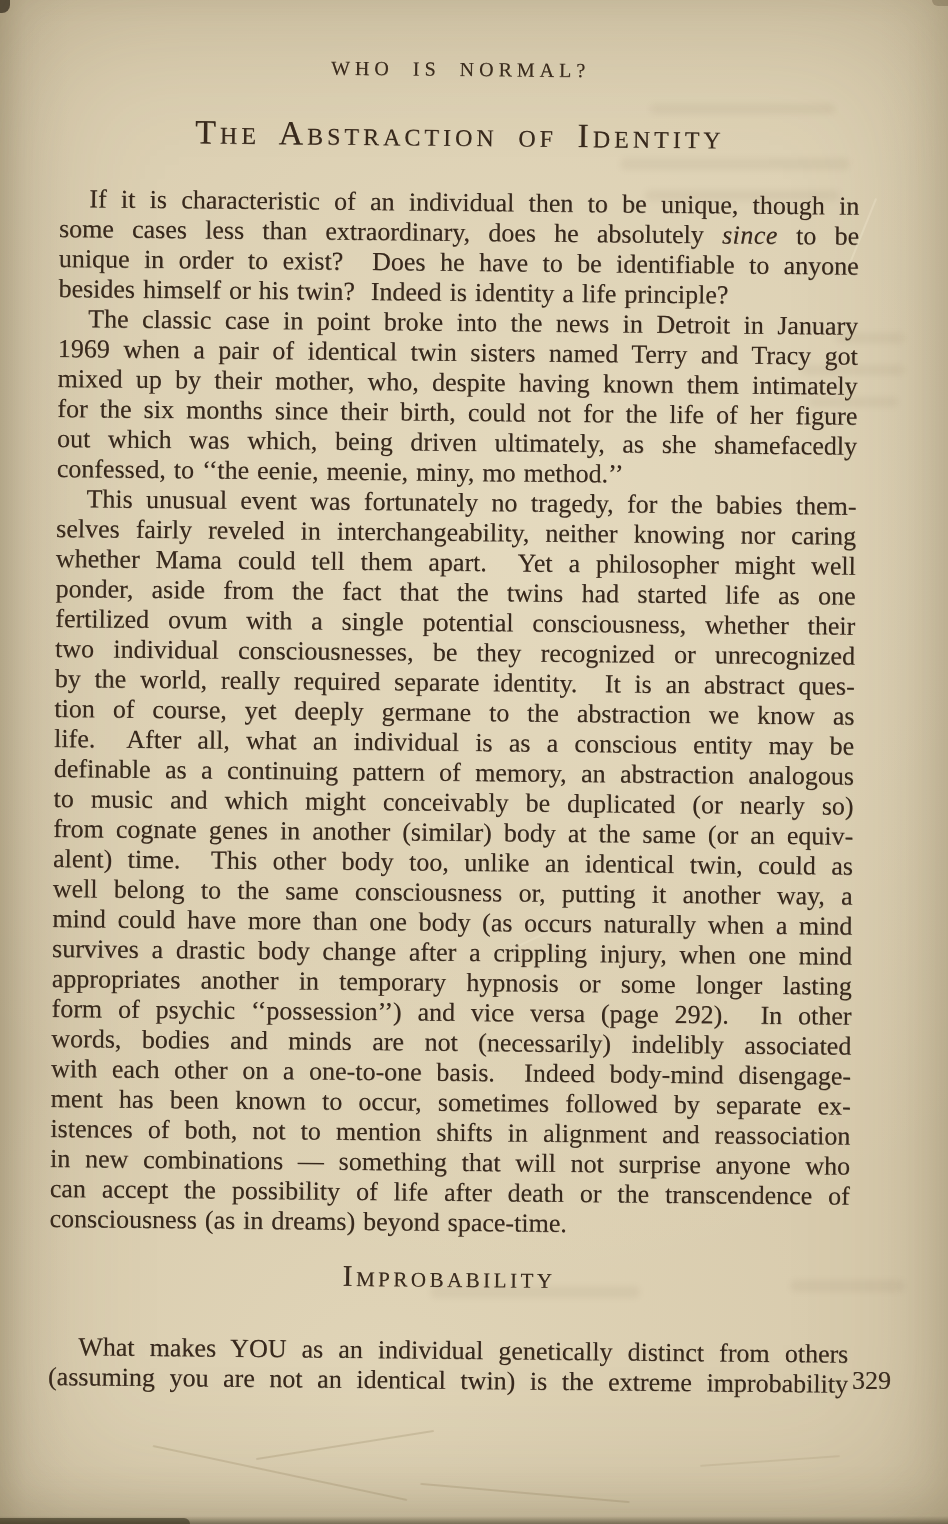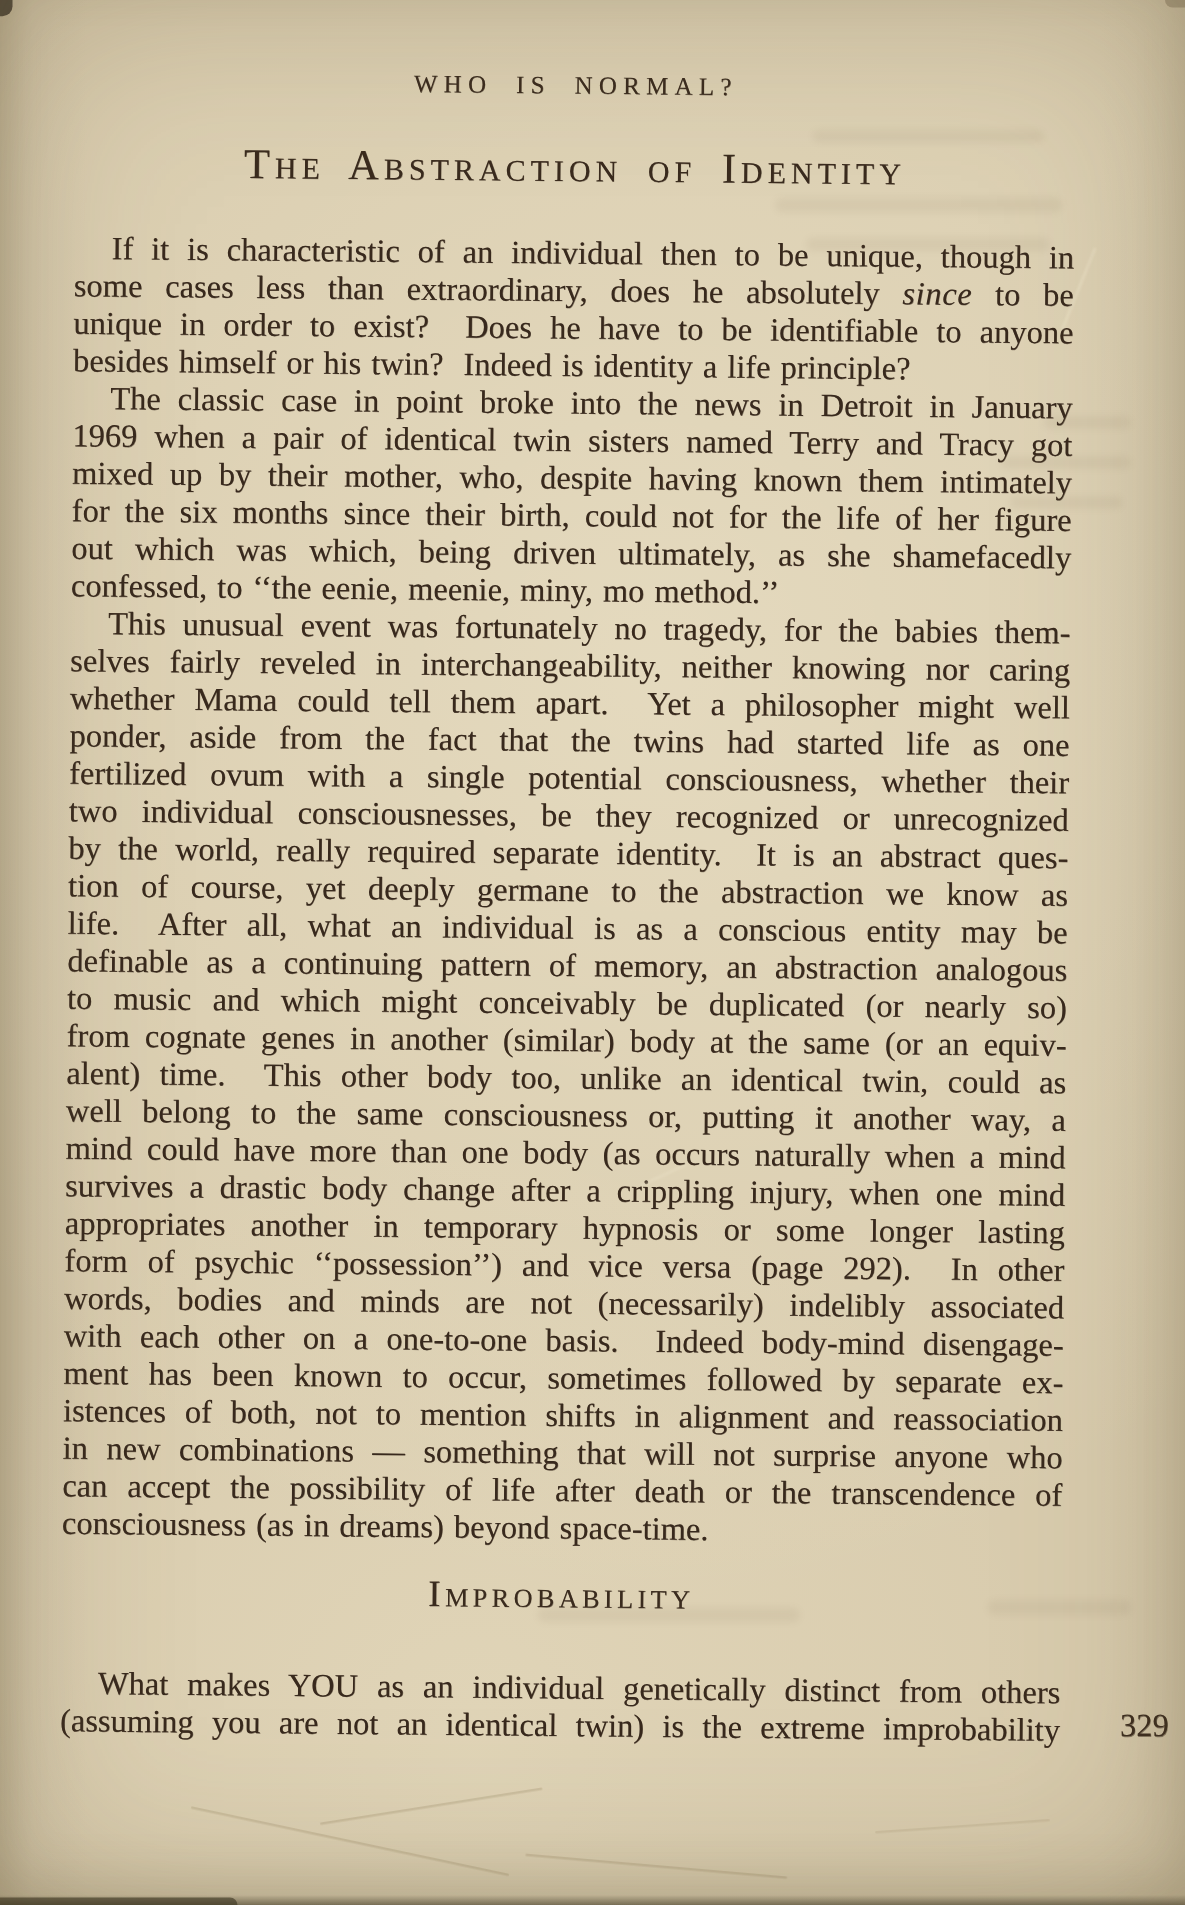--- a/index.html
+++ b/index.html
@@ -48,21 +48,20 @@
     text-align:justify;text-align-last:justify;
     word-spacing:1.5px;white-space:normal;
   }
   .line.first{text-indent:30px;}
   .line.para-last{text-align-last:left;}
   .line i{letter-spacing:.5px;}
 
   .page-number{
     position:absolute;left:852px;top:1366px;font-size:26px;line-height:30px;color:#3a2b1e;
     text-shadow:0.3px 0.3px 0.4px rgba(52,38,26,.5);
-    margin-left:44px;
   }
 
   
   .ghost{position:absolute;background:#77644a;opacity:.08;filter:blur(3px);border-radius:6px;}
   
   .scratch{position:absolute;height:2px;background:#9b8a66;opacity:.28;filter:blur(.6px);border-radius:2px;}
   .crease{position:absolute;width:2px;background:#efe6cc;opacity:.5;filter:blur(.7px);}
 
   .corner-tl{position:absolute;left:0;top:0;width:10px;height:13px;background:#3c352a;opacity:.85;border-bottom-right-radius:8px;}
   .corner-tr{position:absolute;right:0;top:0;width:16px;height:6px;background:#7e7257;opacity:.45;border-bottom-left-radius:6px;}

